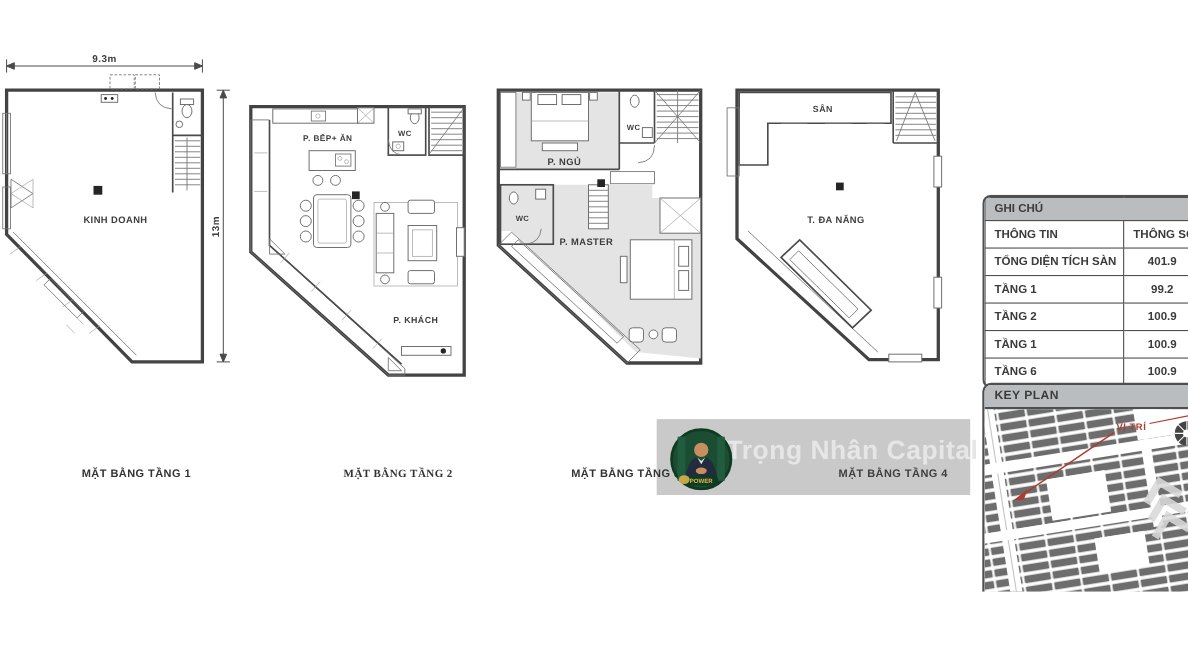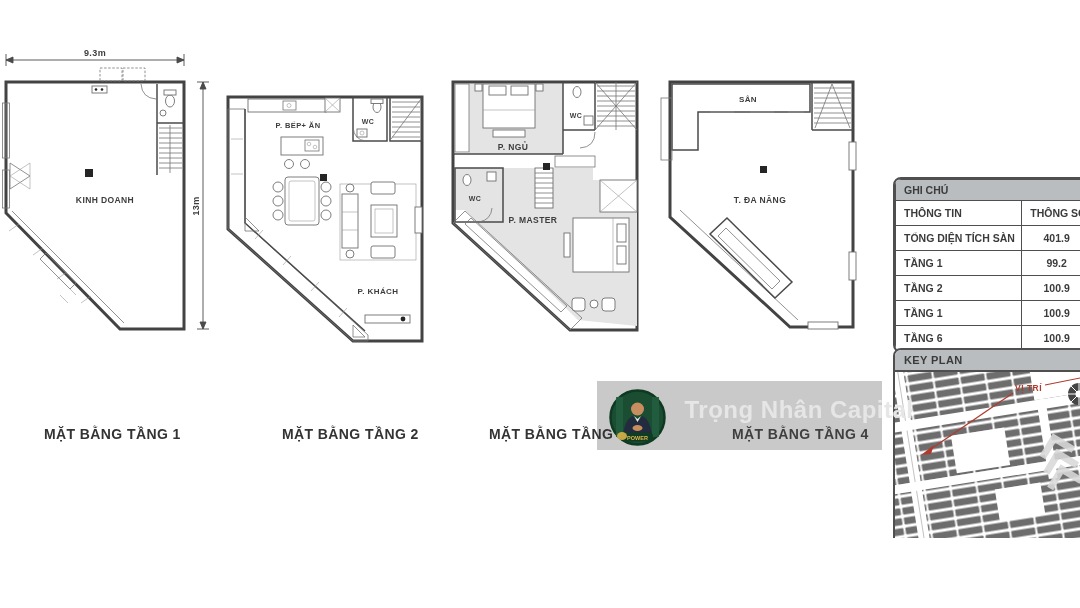--- a/index.html
+++ b/index.html
@@ -12,28 +12,28 @@
   .w2{fill:none;stroke:#4a4a4a;stroke-width:1.5;}
   .t {fill:none;stroke:#757575;stroke-width:0.8;}
   .t2{fill:none;stroke:#9a9a9a;stroke-width:0.6;}
   .fu{fill:#ffffff;stroke:#6f6f6f;stroke-width:0.9;}
   .dash{stroke-dasharray:2.5 1.6;}
   .colsq{fill:#252525;}
   .grayroom{fill:#e4e4e4;stroke:none;}
   .lbl{font-family:"Liberation Sans",sans-serif;font-weight:bold;fill:#3d3d3d;letter-spacing:0.4px;}
   .dimln{stroke:#4a4a4a;stroke-width:0.9;fill:#4a4a4a;}
 
-  .caption{position:absolute;top:426px;width:160px;
-           font-size:14px;font-weight:bold;color:#333;letter-spacing:0.4px;z-index:6;}
+  .caption{position:absolute;top:426px;width:160px;text-align:center;
+           font-size:10px;font-weight:bold;color:#333;letter-spacing:0.4px;z-index:6;}
 
   
   .wm-band{position:absolute;left:597px;top:381px;width:285px;height:69px;
            background:rgba(197,197,197,0.93);z-index:5;}
   .wm-brand{position:absolute;left:660px;top:396px;width:230px;text-align:center;
-            font-size:24px;font-weight:bold;color:#e6e6e6;z-index:6;letter-spacing:0.5px;margin-left:24px;}
+            font-size:24px;font-weight:bold;color:#e6e6e6;z-index:6;letter-spacing:0.5px;}
   .wm-avatar{position:absolute;left:609px;top:389px;width:57px;height:57px;z-index:8;}
 
   
   .tbl-clip{position:absolute;left:893px;top:177px;width:187px;height:178px;overflow:hidden;z-index:4;}
   .tbl{width:215px;border:2px solid #4f4f4f;border-radius:8px 0 0 8px;overflow:hidden;background:#fff;}
   .tbl table{border-collapse:collapse;width:215px;}
   .tbl td{border:1px solid #4f4f4f;font-size:10.5px;font-weight:bold;color:#3b3b3b;
           height:24px;padding:0 0 0 8px;white-space:nowrap;}
   .tbl .title-row td{background:#b9bdbf;height:20px;}
   .tbl .val{text-align:center;padding:0 18px 0 0;}
@@ -318,21 +318,21 @@
       <text x="100" y="131" text-anchor="middle" font-size="8.5" class="lbl">T. ĐA NĂNG</text>
       <rect x="100" y="94" width="7" height="7" class="colsq"></rect>
 
       <rect x="189" y="70" width="7" height="28" class="fu"></rect>
       <rect x="189" y="180" width="7" height="28" class="fu"></rect>
       <rect x="148" y="250" width="30" height="7" class="fu"></rect>
     </svg>
   </div>
 
   <div class="caption" style="left:44px;">MẶT BẰNG TẦNG 1</div>
-  <div class="caption" style="left:282px;">MẶT BẰNG TẦNG 2</div>
+  <div class="caption" style="left:282px;font-family:Liberation Serif, serif;">MẶT BẰNG TẦNG 2</div>
   <div class="caption" style="left:489px;">MẶT BẰNG TẦNG 3</div>
   <div class="caption" style="left:732px;color:#3f3f3f;">MẶT BẰNG TẦNG 4</div>
 
   <div class="wm-band"></div>
   <div class="wm-brand">Trọng Nhân Capital</div>
   <div class="wm-avatar">
     <svg width="57" height="57" viewBox="0 0 57 57">
       <circle cx="28.5" cy="28.5" r="27" fill="#1b4d33" stroke="#0e3a22" stroke-width="2.5"></circle>
       <rect x="7" y="8" width="7" height="40" fill="#215e3e" opacity="0.9"></rect>
       <rect x="43" y="8" width="7" height="40" fill="#215e3e" opacity="0.9"></rect>

